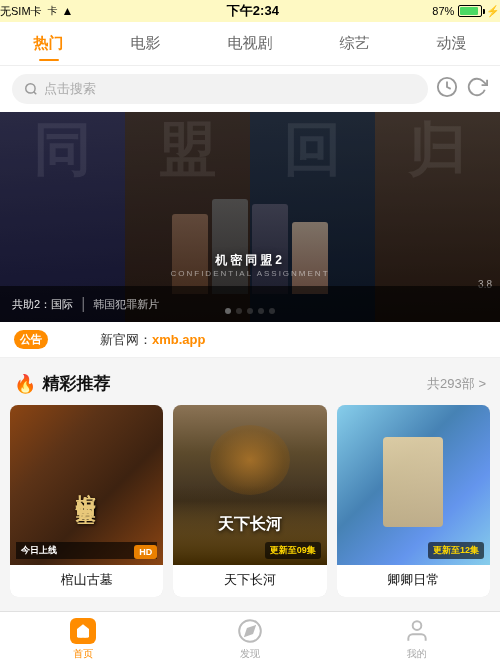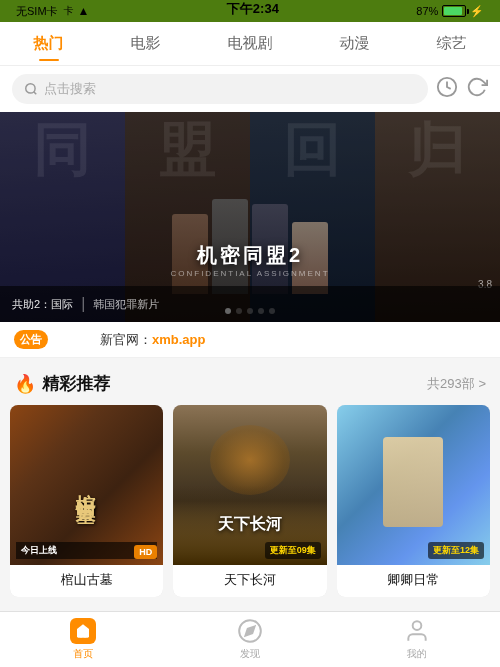--- a/index.html
+++ b/index.html
@@ -8,25 +8,26 @@
       width: 500px;
       height: 667px;
       font-family: -apple-system, "PingFang SC", "Helvetica Neue", sans-serif;
       background: #f5f5f5;
       overflow: hidden;
       position: relative;
     }
 
     
     .status-bar {
-      background: #4d7c0f;
+      background: #fef9c3;
       height: 22px;
       display: flex;
+      align-items: center;
       justify-content: space-between;
-      padding: 0 16px;
+      padding: 0 0;
       font-size: 11px;
       color: #000;
     }
     .status-left { display: flex; align-items: center; gap: 4px; }
     .status-right { display: flex; align-items: center; gap: 4px; }
     .wifi-icon { font-size: 12px; }
     .battery-box {
       display: flex; align-items: center;
       border: 1.5px solid #000; border-radius: 2px;
       width: 24px; height: 12px; position: relative;
@@ -379,21 +380,21 @@
       line-height: 1;
     }
 
     .center-movie-title {
       position: absolute;
       bottom: 44px;
       left: 50%;
       transform: translateX(-50%);
       text-align: center;
     }
-    .cmain { font-size: 20px; font-weight: 900; color: #fff; letter-spacing: 3px; white-space: nowrap; text-shadow: 0 2px 8px rgba(0,0,0,0.9); }
+    .cmain { font-size: 12px; font-weight: 900; color: #fff; letter-spacing: 3px; white-space: nowrap; text-shadow: 0 2px 8px rgba(0,0,0,0.9); }
     .csub { font-size: 8px; color: rgba(255,255,255,0.5); letter-spacing: 2px; text-transform: uppercase; }
     .cdate { position: absolute; right: 8px; bottom: 32px; font-size: 10px; color: rgba(255,255,255,0.6); }
 
     
     .mountain {
       position: absolute;
       bottom: 0; left: 0; right: 0;
       height: 80px;
       background: linear-gradient(to top, #3d2800, transparent);
     }
@@ -425,22 +426,22 @@
       <div class="battery-tip"></div>
     </div>
     <span style="font-size:11px;">⚡</span>
   </div>
 </div>
 
 <div class="nav-tabs">
   <div class="nav-tab active">热门</div>
   <div class="nav-tab">电影</div>
   <div class="nav-tab">电视剧</div>
+  <div class="nav-tab">综艺</div>
   <div class="nav-tab">动漫</div>
-  <div class="nav-tab">综艺</div>
 </div>
 
 <div class="search-bar">
   <div class="search-input-wrap">
     <svg width="14" height="14" viewBox="0 0 24 24" fill="none" stroke="#999" stroke-width="2.5">
       <circle cx="11" cy="11" r="8"></circle>
         <line x1="21" y1="21" x2="16.65" y2="16.65"></line>
     </svg>
     <span class="search-placeholder">点击搜索</span>
   </div>

